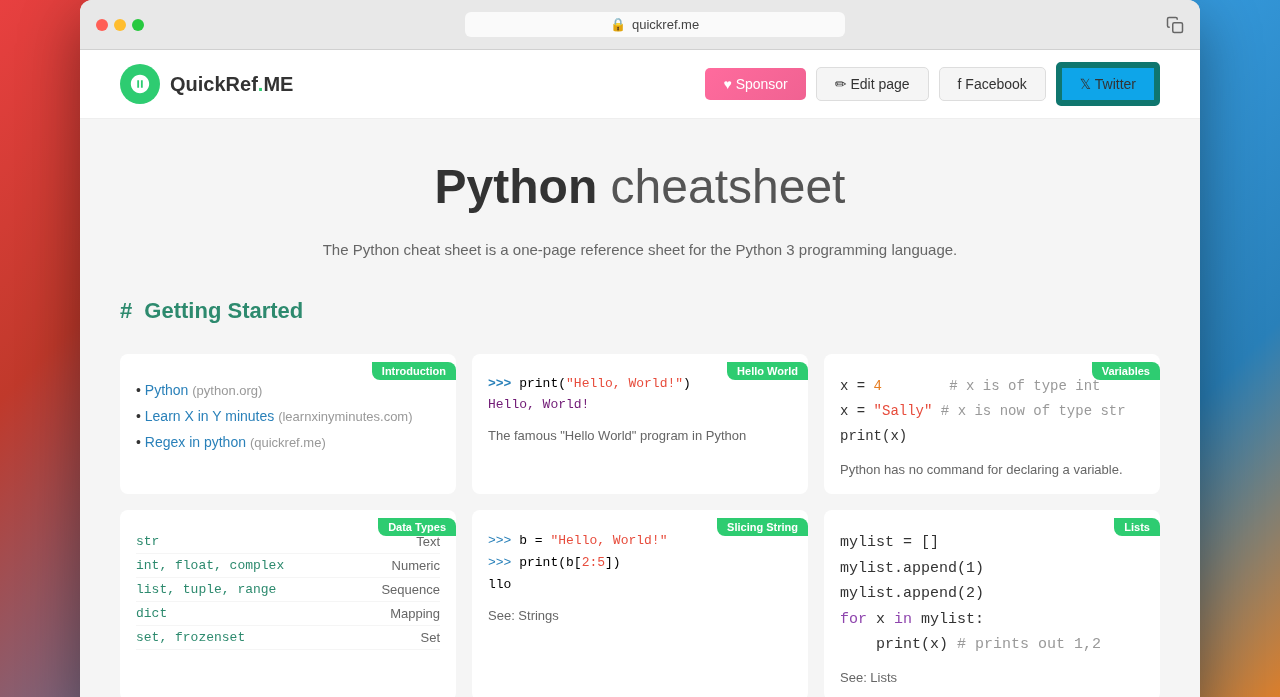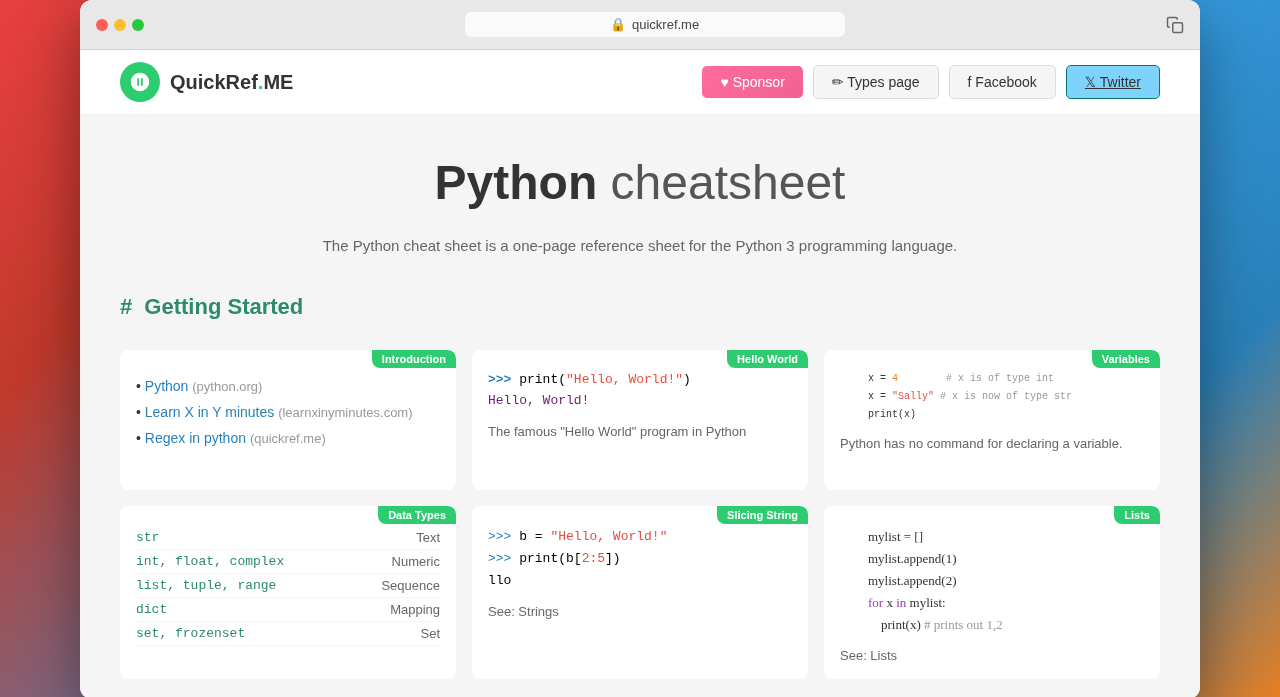--- a/index.html
+++ b/index.html
@@ -126,24 +126,23 @@
       border: 1px solid #ddd;
     }
 
     .btn-facebook {
       background: #f5f5f5;
       color: #333;
       border: 1px solid #ddd;
     }
 
     .btn-twitter {
-      background: #7dd3fc;
-      color: #333;
-      border: 1px solid #0f766e;
-      text-decoration: underline;
+      background: #0ea5e9;
+      color: #333;
+      border: 6px solid #0f766e;
     }
 
     
     .hero {
       text-align: center;
       padding: 40px 20px 20px;
     }
 
     .hero-title {
       font-size: 48px;
@@ -183,21 +182,21 @@
     .card {
       background: white;
       border-radius: 8px;
       overflow: hidden;
       position: relative;
       min-height: 140px;
     }
 
     .card-badge {
       position: absolute;
-      top: 0;
+      top: 8px;
       right: 0;
       background: #2ecc71;
       color: white;
       font-size: 11px;
       font-weight: 600;
       padding: 3px 10px;
       border-radius: 0 8px 0 8px;
     }
 
     .card-body {
@@ -237,24 +236,23 @@
 
     .card-desc {
       font-size: 13px;
       color: #666;
       margin-top: 12px;
     }
 
     
     .var-code {
       font-family: 'Courier New', Courier, monospace;
-      font-size: 10px;
+      font-size: 14px;
       line-height: 1.8;
       color: #333;
-      margin-left: 28px;
     }
 
     
     .type-table {
       width: 100%;
       font-size: 13px;
     }
 
     .type-row {
       display: flex;
@@ -268,25 +266,24 @@
 
     
     .slice-code {
       font-family: 'Courier New', Courier, monospace;
       font-size: 13px;
       line-height: 1.7;
     }
 
     
     .lists-code {
-      font-family: Liberation Serif, serif;
-      font-size: 13px;
+      font-family: Liberation Mono, monospace;
+      font-size: 15px;
       line-height: 1.7;
       color: #333;
-      margin-left: 28px;
     }
 
     .address-bar-inner {
       background: #fafafa;
       border-radius: 6px;
       padding: 5px 12px;
       width: 380px;
       font-size: 13px;
       color: #444;
       text-align: center;
@@ -329,21 +326,21 @@
           <svg width="22" height="22" viewBox="0 0 24 24" fill="white">
             <path d="M12 2C6.48 2 2 6.48 2 12s4.48 10 10 10 10-4.48 10-10S17.52 2 12 2zm-1 14H9V8h2v8zm4 0h-2V8h2v8z"></path>
           </svg>
         </div>
         <div class="logo-text">
           <span>QuickRef</span><span style="color:#2ecc71">.</span><span>ME</span>
         </div>
       </div>
       <div class="nav-buttons">
         <button class="btn btn-sponsor">♥ Sponsor</button>
-        <button class="btn btn-edit">✏ Types page</button>
+        <button class="btn btn-edit">✏ Edit page</button>
         <button class="btn btn-facebook">f  Facebook</button>
         <button class="btn btn-twitter">𝕏  Twitter</button>
       </div>
     </div>
 
     <div class="hero">
       <h1 class="hero-title">
         <span class="bold">Python</span><span> cheatsheet</span>
       </h1>
       <p class="hero-subtitle">The Python cheat sheet is a one-page reference sheet for the Python 3 programming language.</p>

